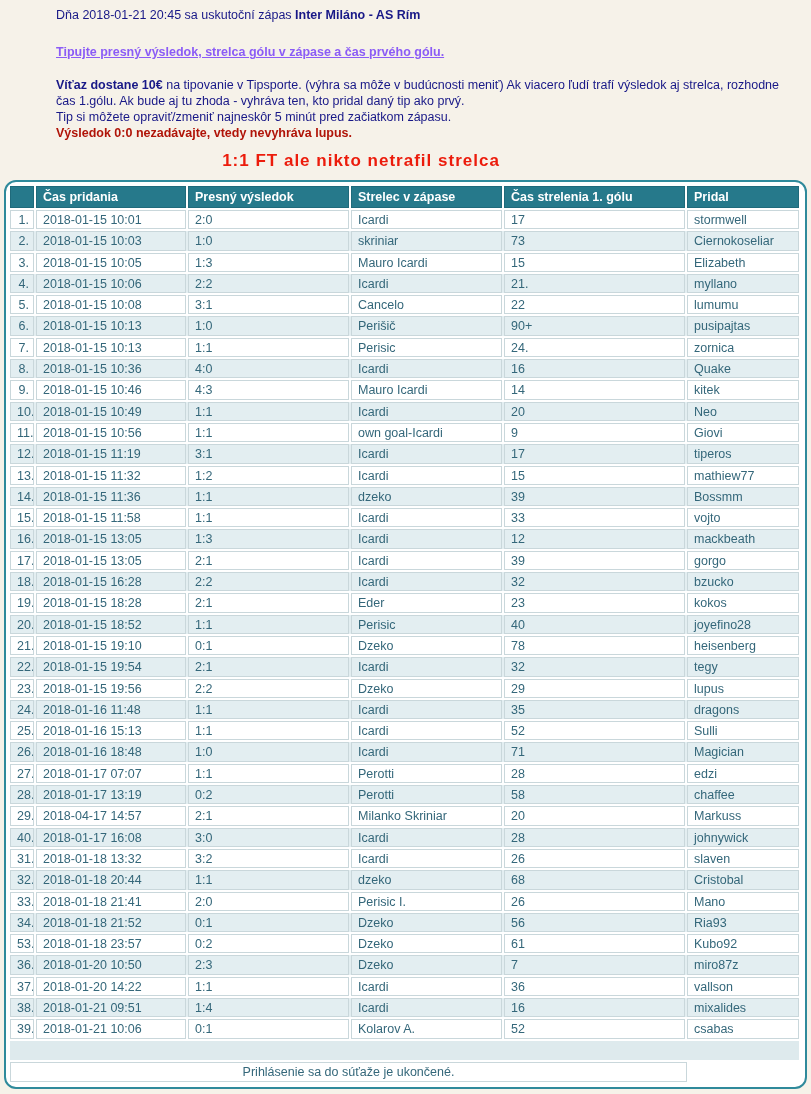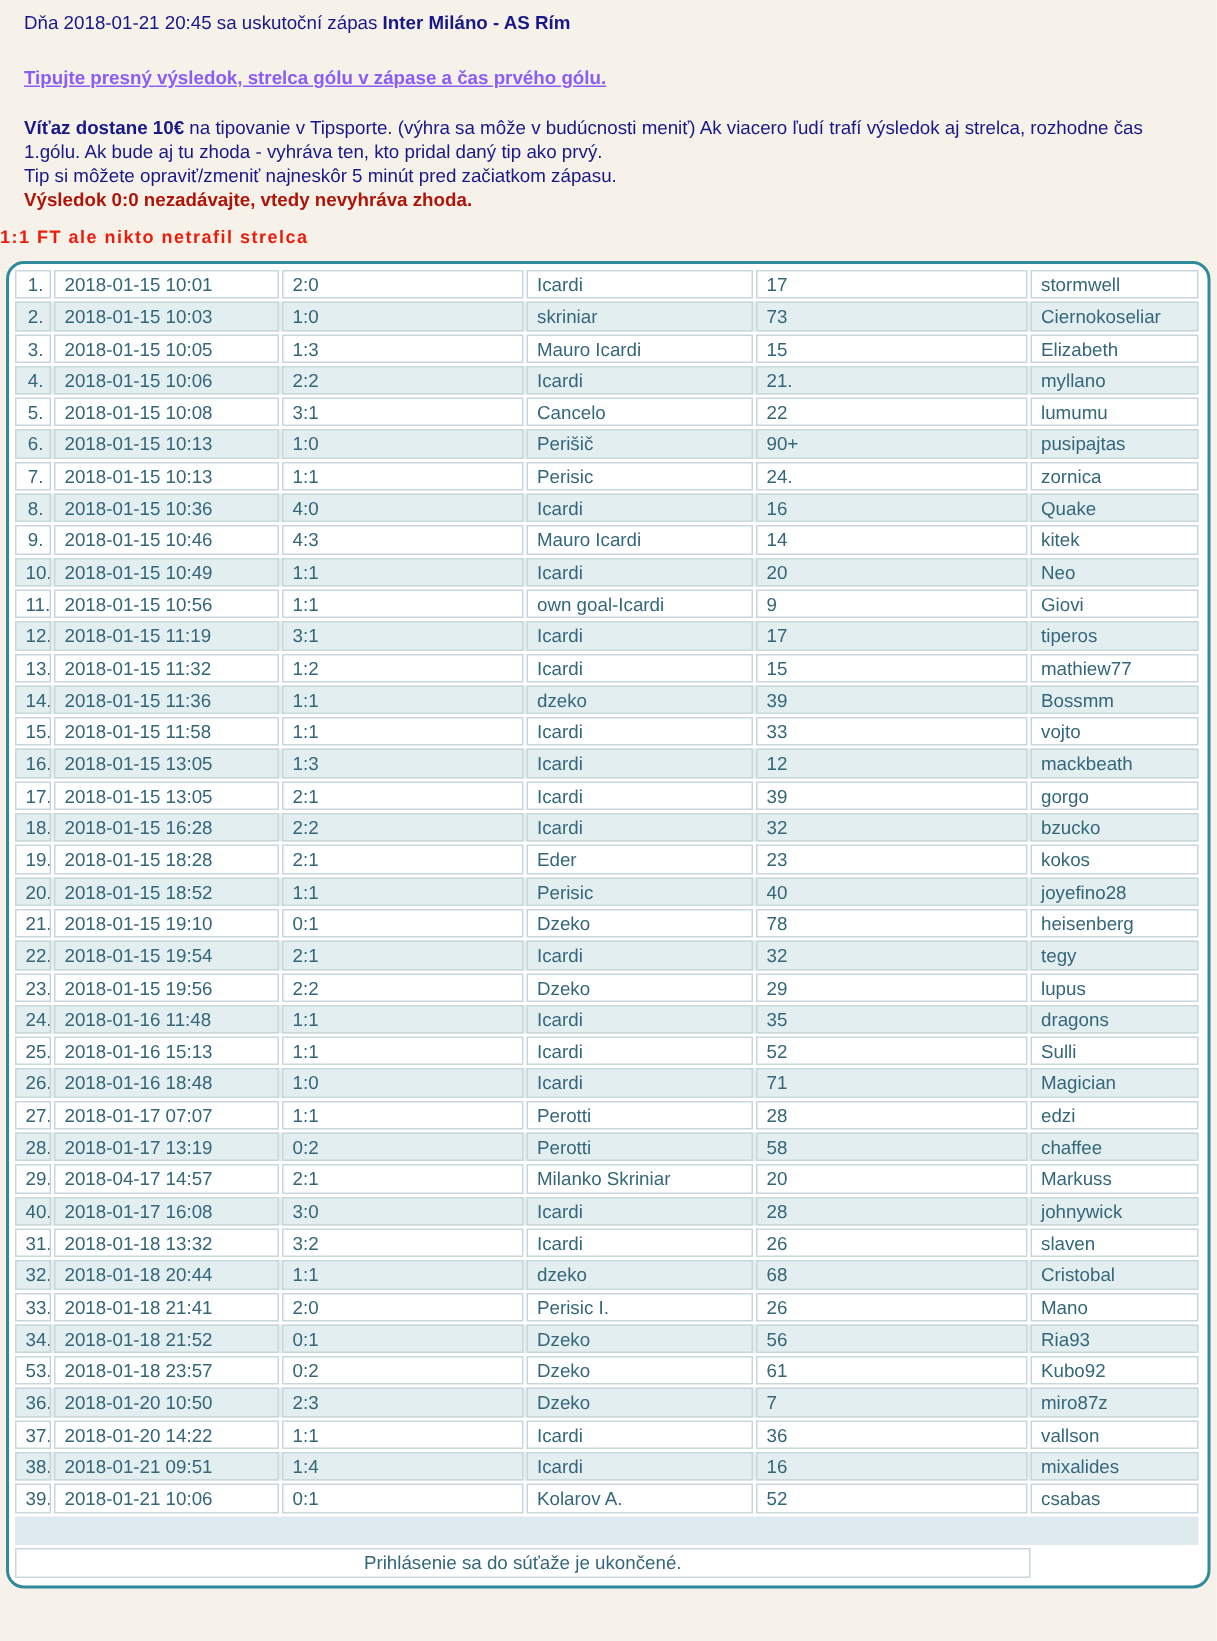--- a/index.html
+++ b/index.html
@@ -3,32 +3,32 @@
 <meta charset="utf-8">
 <style>
   * { box-sizing: border-box; margin: 0; padding: 0; }
   html, body { background: #f6f2e9; }
   body {
     width: 811px; min-height: 1094px;
     font-family: "Liberation Sans", "DejaVu Sans", sans-serif;
     font-size: 12.5px;
     position: relative;
   }
-  .intro { padding: 7px 10px 0 16px; line-height: 16px; }
+  .intro { padding: 7px 10px 0 16px; line-height: 16px; margin-left: 40px; }
   .match-line { color: #181887; margin-bottom: 21px; }
   .match-line b { color: #181887; }
   .tip-line { color: #8b5cf6; font-weight: bold; margin-bottom: 17px; text-decoration: underline; }
   .rules-line { color: #181887; margin-bottom: 10px; }
   .rules-line .deadline { color: #181887; font-weight: normal; }
   .rules-line .warning { color: #b01408; font-weight: bold; }
   .result-title {
     width: 722px;
-    text-align: left;
+    text-align: center;
     color: #ec1c0c;
-    font-size: 12px;
+    font-size: 17px;
     font-weight: bold;
     letter-spacing: 1px;
     margin: 6px 0 9px 0;
   }
   .table-wrap {
     margin: 0 4px;
     background: #ffffff;
     border: 2px solid #2f8a9b;
     border-radius: 12px;
     padding: 4px 6px 5px 4px;
@@ -82,26 +82,34 @@
   .footer-filler { flex: 1 1 auto; background: #ffffff; }
 </style>
 </head>
 <body>
 
 <div class="intro">
   <p class="match-line"><span>Dňa 2018-01-21 20:45 sa uskutoční zápas </span><b>Inter Miláno - AS Rím</b></p>
   <p class="tip-line">Tipujte presný výsledok, strelca gólu v zápase a čas prvého gólu.</p>
   <p class="rules-line"><b>Víťaz dostane 10€</b><span> na tipovanie v Tipsporte. (výhra sa môže v budúcnosti meniť) Ak viacero ľudí trafí výsledok aj strelca, rozhodne čas 1.gólu. Ak bude aj tu zhoda - vyhráva ten, kto pridal daný tip ako prvý.</span><br>
   <span class="deadline">Tip si môžete opraviť/zmeniť najneskôr 5 minút pred začiatkom zápasu.</span><br>
-  <span class="warning">Výsledok 0:0 nezadávajte, vtedy nevyhráva zhoda.</span></p>
+  <span class="warning">Výsledok 0:0 nezadávajte, vtedy nevyhráva lupus.</span></p>
 </div>
 
 <div class="result-title">1:1 FT ale nikto netrafil strelca</div>
 
 <div class="table-wrap">
+  <div class="trow hrow">
+    <div class="cell c0"></div>
+    <div class="cell c1">Čas pridania</div>
+    <div class="cell c2">Presný výsledok</div>
+    <div class="cell c3">Strelec v zápase</div>
+    <div class="cell c4">Čas strelenia 1. gólu</div>
+    <div class="cell c5">Pridal</div>
+  </div>
   <div class="body-rows">
       <div class="trow">
         <div class="cell c0">1.</div>
         <div class="cell c1">2018-01-15 10:01</div>
         <div class="cell c2">2:0</div>
         <div class="cell c3">Icardi</div>
         <div class="cell c4">17</div>
         <div class="cell c5">stormwell</div>
       </div>
       <div class="trow">

